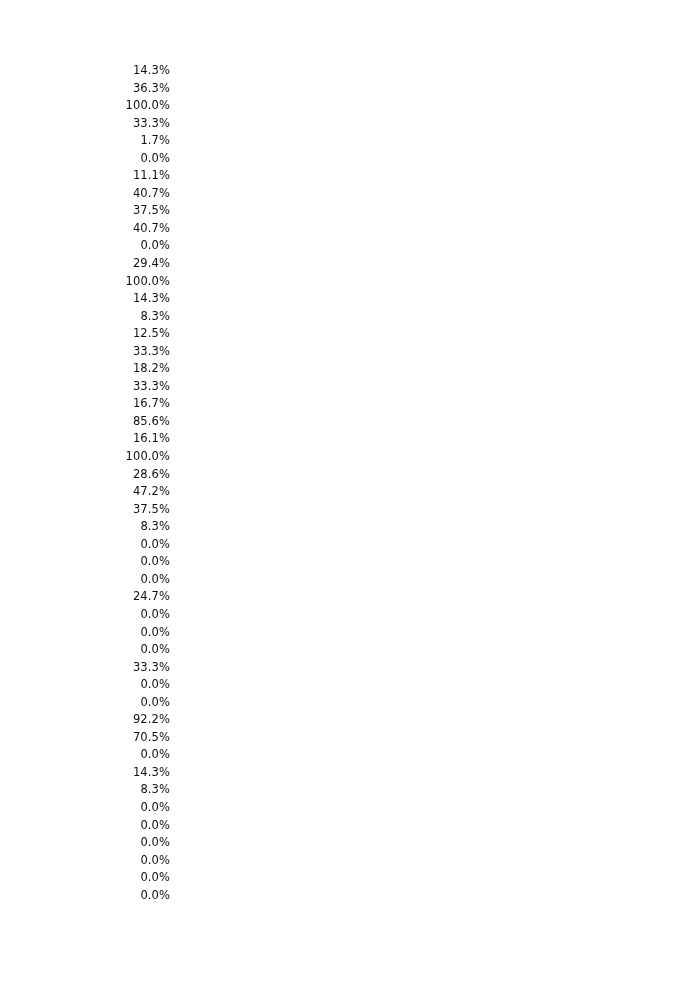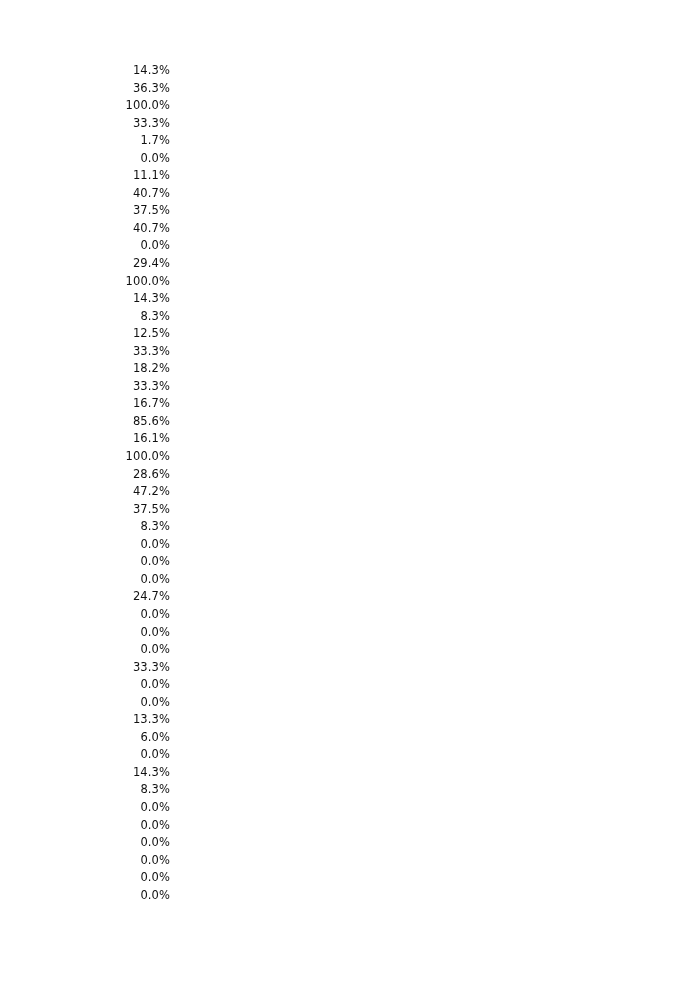--- a/index.html
+++ b/index.html
@@ -75,22 +75,22 @@
     <span class="value-cell">0.0%</span>
     <span class="value-cell">0.0%</span>
     <span class="value-cell">0.0%</span>
     <span class="value-cell">24.7%</span>
     <span class="value-cell">0.0%</span>
     <span class="value-cell">0.0%</span>
     <span class="value-cell">0.0%</span>
     <span class="value-cell">33.3%</span>
     <span class="value-cell">0.0%</span>
     <span class="value-cell">0.0%</span>
-    <span class="value-cell">13.3%</span>
-    <span class="value-cell">6.0%</span>
+    <span class="value-cell">92.2%</span>
+    <span class="value-cell">70.5%</span>
     <span class="value-cell">0.0%</span>
     <span class="value-cell">14.3%</span>
     <span class="value-cell">8.3%</span>
     <span class="value-cell">0.0%</span>
     <span class="value-cell">0.0%</span>
     <span class="value-cell">0.0%</span>
     <span class="value-cell">0.0%</span>
     <span class="value-cell">0.0%</span>
     <span class="value-cell">0.0%</span>
   </div>

